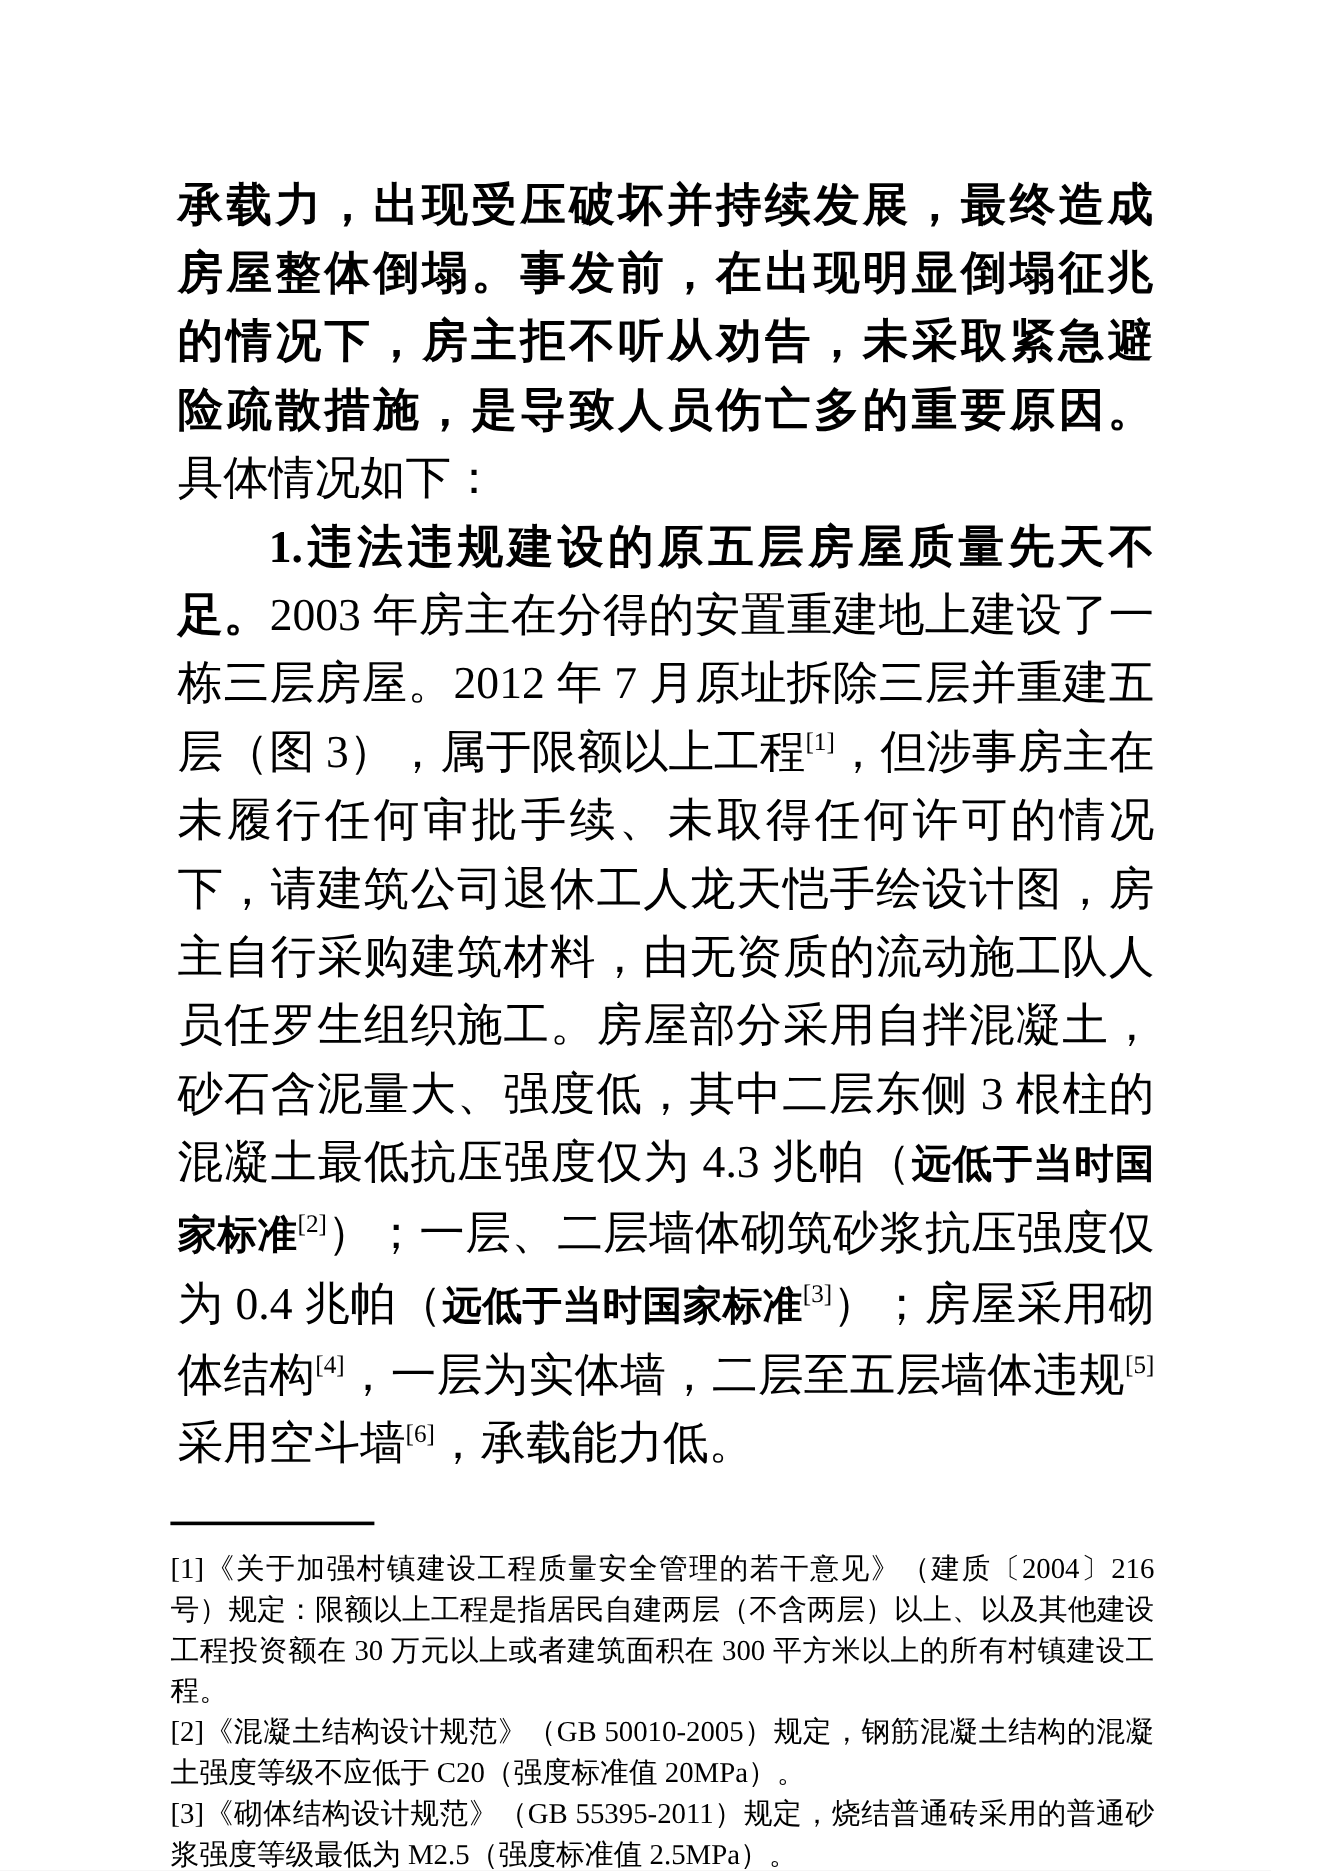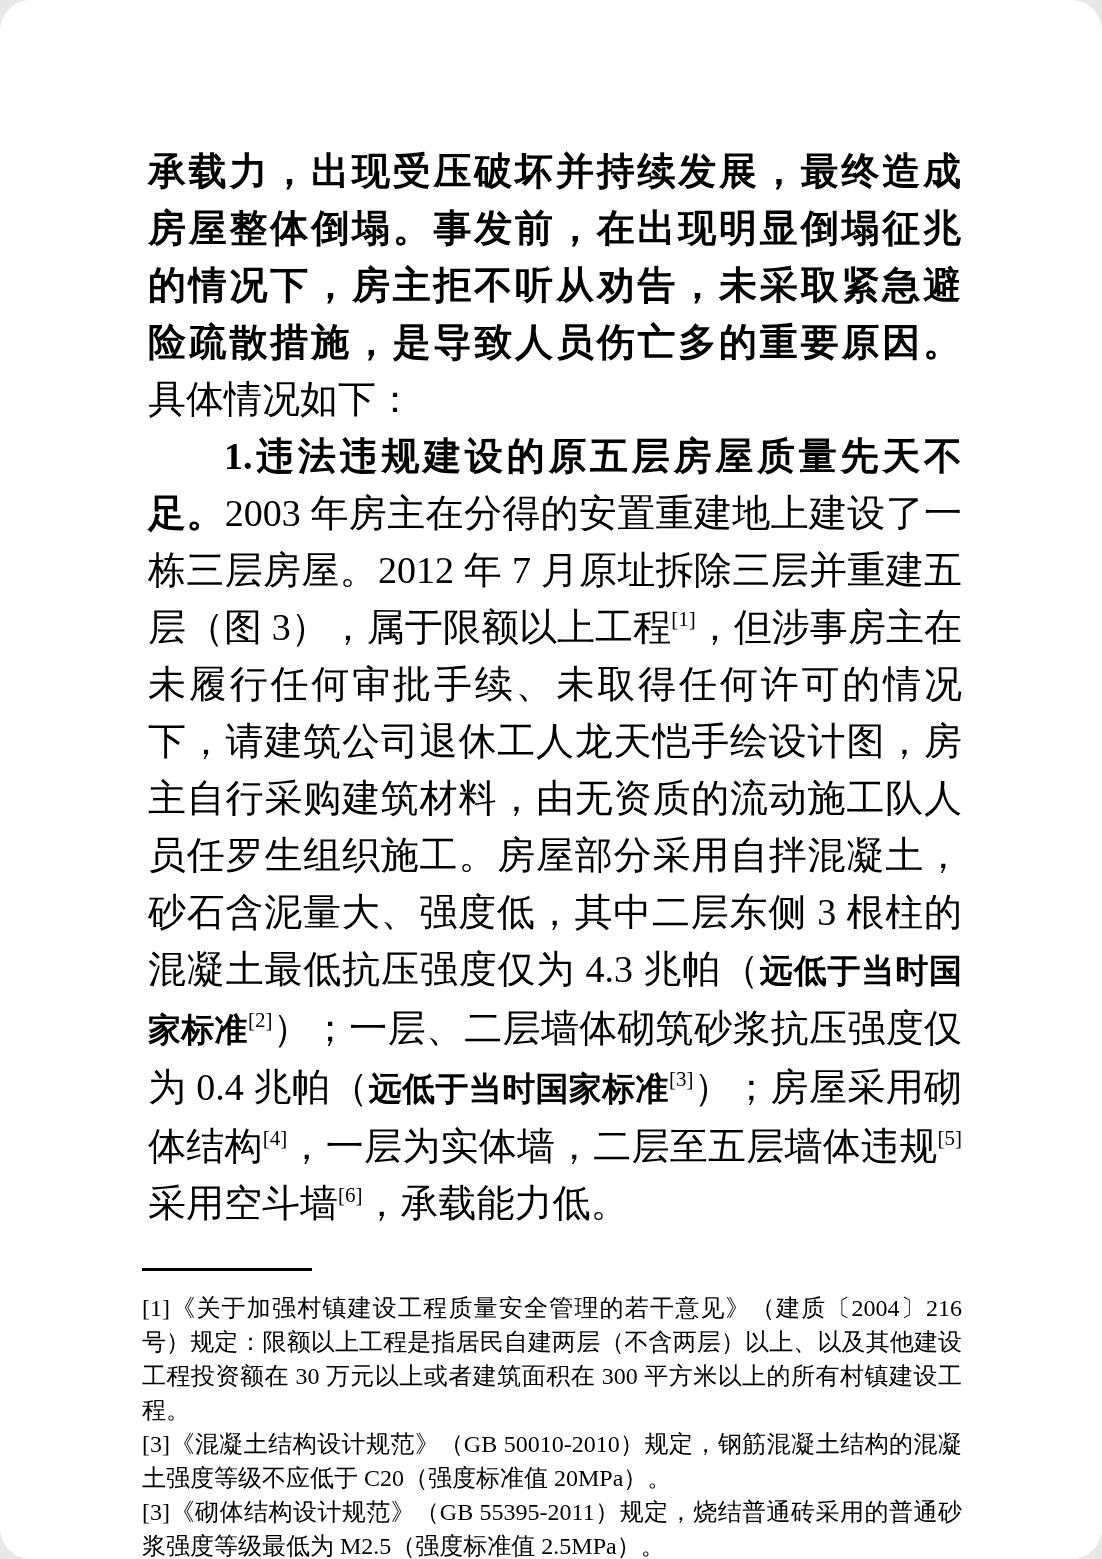--- a/index.html
+++ b/index.html
@@ -10,21 +10,20 @@
   .page {
     width: 1102px;
     height: 1559px;
     margin: 0 auto;
     background: #ffffff;
     box-sizing: border-box;
     padding: 143px 140px 0 148px;
     color: #000000;
     font-family: "Liberation Serif", "DejaVu Serif", serif;
     overflow: hidden;
-    border-radius: 31px;
   }
   .body-text {
     font-size: 38px;
     line-height: 57px;
     text-align: justify;
   }
   .body-text p { margin: 0; }
   
   .seg-bold-hei {
     font-family: "Liberation Sans", "DejaVu Sans", sans-serif;
@@ -65,18 +64,18 @@
 
     <p><span class="seg-bold-hei">承载力，出现受压破坏并持续发展，最终造成房屋整体倒塌。事发前，在出现明显倒塌征兆的情况下，房主拒不听从劝告，未采取紧急避险疏散措施，是导致人员伤亡多的重要原因。</span><span>具体情况如下：</span></p>
 
     <p class="para-indent"><span class="seg-heading">1.违法违规建设的原五层房屋质量先天不足。</span><span>2003 年房主在分得的安置重建地上建设了一栋三层房屋。2012 年 7 月原址拆除三层并重建五层（图 3），属于限额以上工程</span><sup class="fn-ref">[1]</sup><span>，但涉事房主在未履行任何审批手续、未取得任何许可的情况下，请建筑公司退休工人龙天恺手绘设计图，房主自行采购建筑材料，由无资质的流动施工队人员任罗生组织施工。房屋部分采用自拌混凝土，砂石含泥量大、强度低，其中二层东侧 3 根柱的混凝土最低抗压强度仅为 4.3 兆帕（</span><span class="seg-em">远低于当时国家标准</span><sup class="fn-ref">[2]</sup><span>）；一层、二层墙体砌筑砂浆抗压强度仅为 0.4 兆帕（</span><span class="seg-em">远低于当时国家标准</span><sup class="fn-ref">[3]</sup><span>）；房屋采用砌体结构</span><sup class="fn-ref">[4]</sup><span>，一层为实体墙，二层至五层墙体违规</span><sup class="fn-ref">[5]</sup><span>采用空斗墙</span><sup class="fn-ref">[6]</sup><span>，承载能力低。</span></p>
   </div>
 
   <div class="fn-separator"></div>
 
   <div class="footnotes">
     <p>[1]《关于加强村镇建设工程质量安全管理的若干意见》（建质〔2004〕216 号）规定：限额以上工程是指居民自建两层（不含两层）以上、以及其他建设工程投资额在 30 万元以上或者建筑面积在 300 平方米以上的所有村镇建设工程。</p>
-    <p>[3]《混凝土结构设计规范》（GB 50010-2010）规定，钢筋混凝土结构的混凝土强度等级不应低于 C20（强度标准值 20MPa）。</p>
+    <p>[2]《混凝土结构设计规范》（GB 50010-2005）规定，钢筋混凝土结构的混凝土强度等级不应低于 C20（强度标准值 20MPa）。</p>
     <p>[3]《砌体结构设计规范》（GB 55395-2011）规定，烧结普通砖采用的普通砂浆强度等级最低为 M2.5（强度标准值 2.5MPa）。</p>
 
   </div>
 
 </div>
 
 </body></html>

